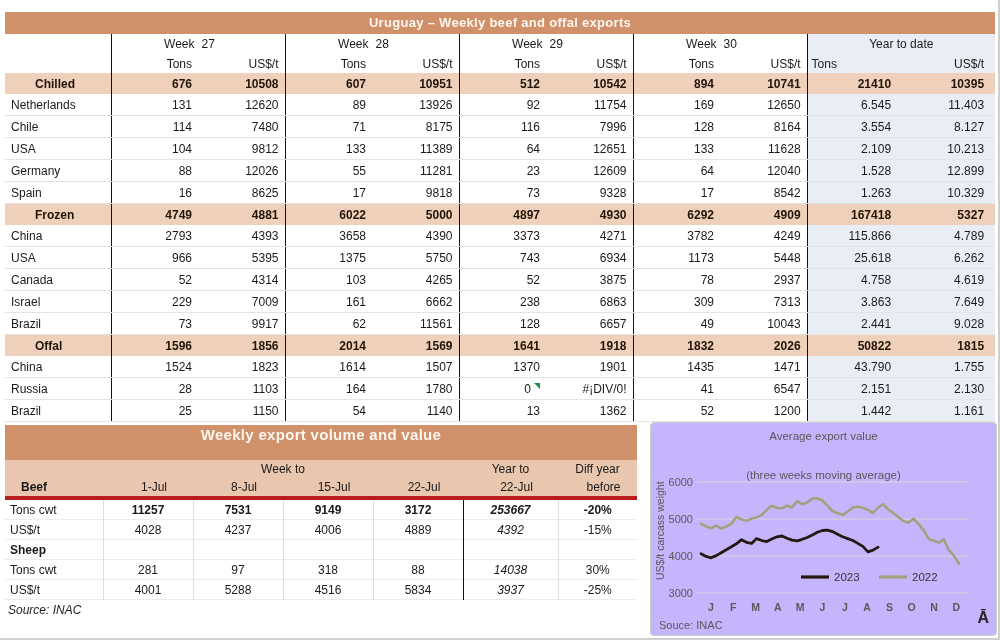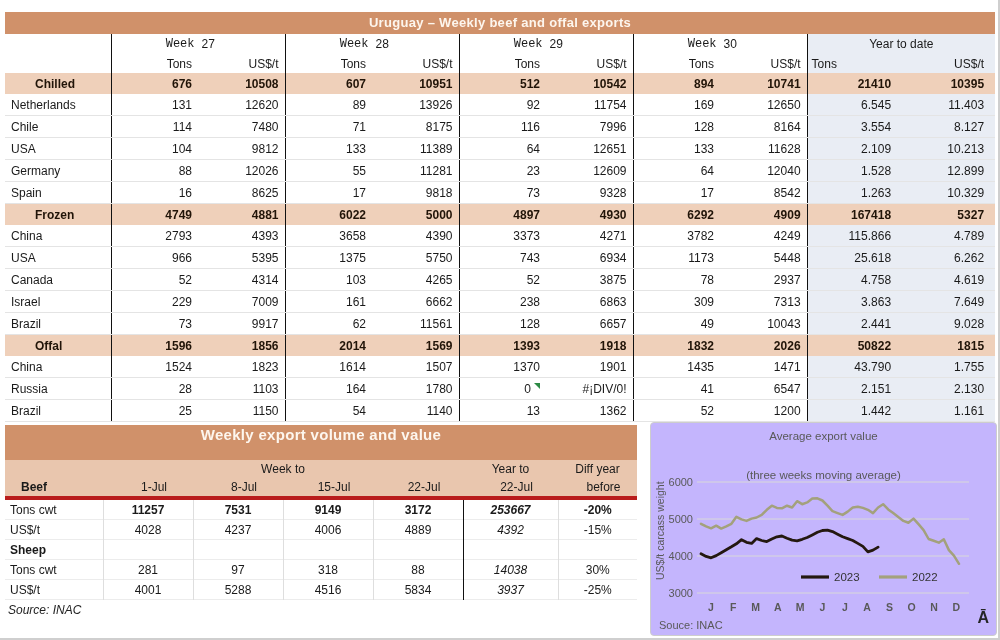--- a/index.html
+++ b/index.html
@@ -15,21 +15,21 @@
     background:#d0916a;color:#fdf6ee;font-weight:bold;text-align:center;
     font-size:13px;height:22px;line-height:22px;letter-spacing:.3px;
   }
   table{border-collapse:collapse;table-layout:fixed;}
   .main-table{width:990px;font-size:12px;}
   .main-table th,.main-table td{padding:0 6px;height:21px;white-space:nowrap;overflow:hidden;}
   .main-table .hdr1 td,.main-table .hdr1 th{height:20px;}
   .main-table .hdr2 td,.main-table .hdr2 th{height:19px;}
   .main-table th{font-weight:normal;text-align:left;}
   .wk-head{display:flex;}
-  .wk-head .w{flex:1;text-align:right;padding-right:3px;font-family:Liberation Mono, monospace;}
+  .wk-head .w{flex:1;text-align:right;padding-right:3px;}
   .wk-head .n{flex:1;text-align:left;padding-left:4px;}
   .num{text-align:right;}
   .bdr{border-right:1.6px solid #111;}
   .rowline td,.rowline th{border-bottom:1px solid #e4e4e4;}
   .section td,.section th{background:#efd0ba;font-weight:bold;border-bottom:none;color:#211408;padding-left:30px;}
   .ytd-bg{background:#e9edf4;}
   .ytd-tons{padding-right:16px !important;}
   .ytd-usd{padding-right:11px !important;}
   .flag{display:inline-block;width:0;height:0;border-top:6px solid #2c8a44;border-left:6px solid transparent;
         vertical-align:top;margin-left:3px;margin-top:1px;}
@@ -283,21 +283,21 @@
           <td class="num bdr">10043</td>
           <td class="num ytd-bg ytd-tons">2.441</td>
           <td class="num ytd-bg ytd-usd">9.028</td>
         </tr>
         <tr class="section">
           <th class="bdr">Offal</th>
           <td class="num">1596</td>
           <td class="num bdr">1856</td>
           <td class="num">2014</td>
           <td class="num bdr">1569</td>
-          <td class="num">1393</td>
+          <td class="num">1641</td>
           <td class="num bdr">1918</td>
           <td class="num">1832</td>
           <td class="num bdr">2026</td>
           <td class="num ytd-tons">50822</td>
           <td class="num ytd-usd">1815</td>
         </tr>
         <tr class="rowline">
           <th class="bdr">China</th>
           <td class="num">1524</td>
           <td class="num bdr">1823</td>

